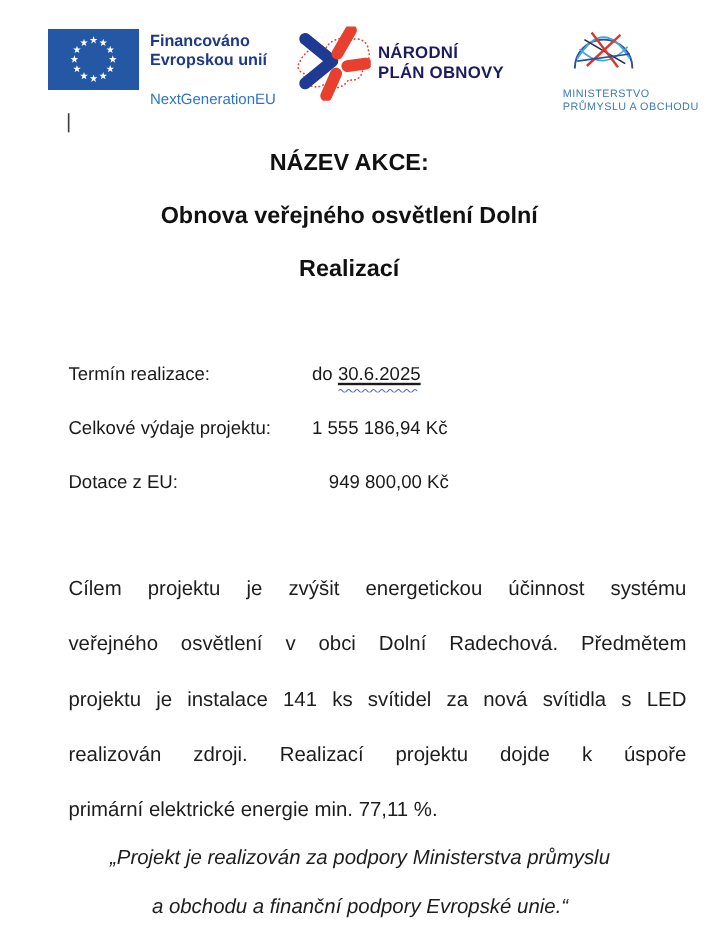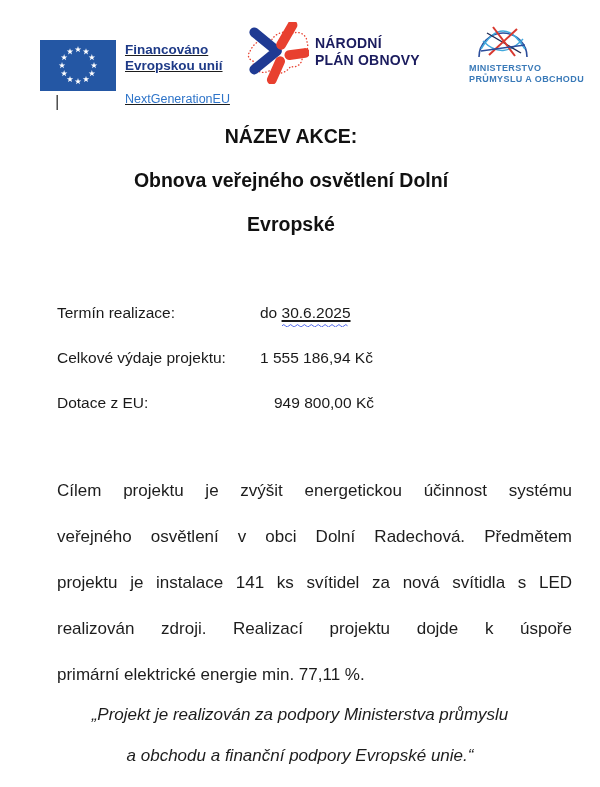--- a/index.html
+++ b/index.html
@@ -3,34 +3,34 @@
 <meta charset="utf-8">
 <style>
   html,body { margin:0; padding:0; background:#ffffff; }
   .page {
     position:relative; width:600px; height:787px; background:#ffffff;
     font-family:"Liberation Sans", sans-serif; color:#1d1d1d; overflow:hidden;
   }
 
   
   .header { position:absolute; left:0; top:0; width:100%; height:95px; }
-  .eu-logo { position:absolute; left:40px; top:40px; display:flex;text-decoration:underline; }
+  .eu-logo { position:absolute; left:40px; top:24px; display:flex; }
   .eu-flag { width:76px; height:51px; display:block; }
   .eu-text { margin-left:9px; padding-top:2px; }
   .eu-bold { font-size:13.5px; font-weight:700; color:#1e3a87; line-height:16px; }
   .eu-sub  { font-size:12.5px; font-weight:400; color:#2e74c9; line-height:15px; margin-top:18px; }
 
   .npo-logo { position:absolute; left:245px; top:22px; display:flex; }
   .npo-icon { width:64px; height:62px; display:block; }
   .npo-text { margin-left:6px; margin-top:13px; font-size:14px; font-weight:700;
               color:#1b1c5e; line-height:17px; letter-spacing:0.2px; }
 
   .ministry-logo { position:absolute; left:469px; top:21px; }
   .min-icon { width:52px; height:38px; display:block; margin-left:8px; }
-  .min-text { margin-top:4px; font-size:9px; font-weight:700; color:#3a7ab8;
+  .min-text { margin-top:14px; font-size:9px; font-weight:400; color:#3a7ab8;
               line-height:10.5px; letter-spacing:0.4px; white-space:nowrap; }
 
   
   .cursor-mark { position:absolute; left:55px; top:92px; font-size:17px;
                  color:#3d3d3d; line-height:20px; font-weight:400; }
 
   
   .title-block { position:absolute; left:0; right:18px; top:114px; text-align:center;
                  font-size:19.5px; font-weight:700; color:#111111; line-height:44px; }
 
@@ -118,21 +118,21 @@
       </div>
     </div>
 
   </header>
 
   <span class="cursor-mark">|</span>
 
   <h1 class="title-block" style="margin:0;">
     <div class="title-line">NÁZEV AKCE:</div>
     <div class="title-line">Obnova veřejného osvětlení Dolní</div>
-    <div class="title-line">Evropské</div>
+    <div class="title-line">Realizací</div>
   </h1>
 
   <section class="details">
     <div class="details-row">
       <span class="detail-label">Termín realizace:</span><span class="detail-value"><span>do </span><span class="underline-wavy">30.6.2025<svg class="squiggle" viewBox="0 0 80 5" preserveAspectRatio="none" aria-hidden="true">
               <path d="M0,3.5 q2,-3 4,0 t4,0 t4,0 t4,0 t4,0 t4,0 t4,0 t4,0 t4,0 t4,0 t4,0 t4,0 t4,0 t4,0 t4,0 t4,0 t4,0 t4,0 t4,0" fill="none" stroke="#4059e8" stroke-width="1.1"></path>
             </svg></span></span>
     </div>
     <div class="details-row">
       <span class="detail-label">Celkové výdaje projektu:</span><span class="detail-value">1 555 186,94 Kč</span>

